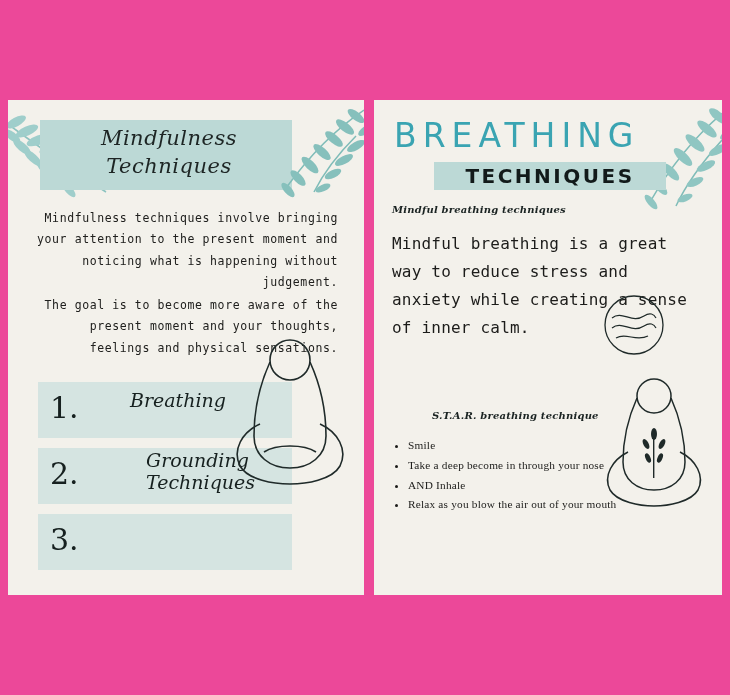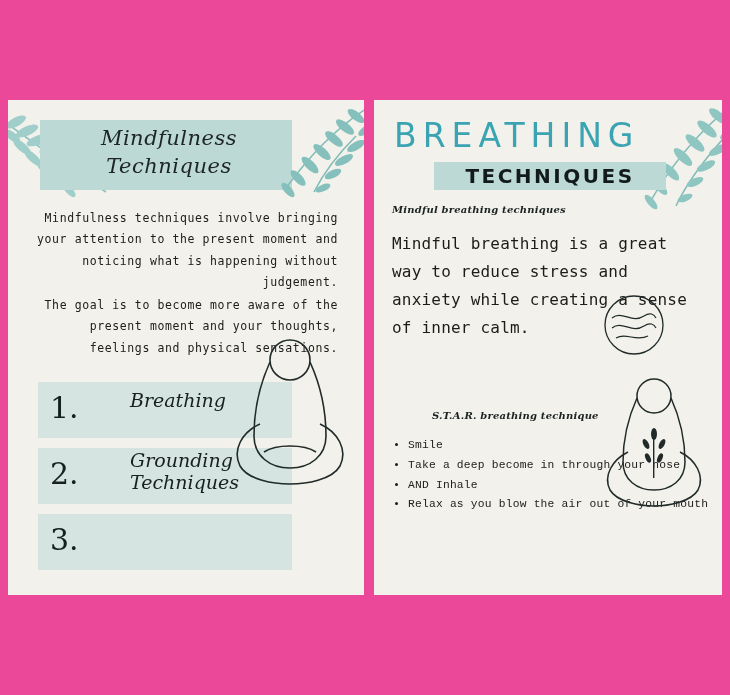--- a/index.html
+++ b/index.html
@@ -88,21 +88,21 @@
     position: absolute;
     left: 92px;
     top: 8px;
     width: 150px;
     font-family: "DejaVu Serif", serif;
     font-style: italic;
     font-size: 19px;
     line-height: 1.15;
     color: #16201f;
   }
-  .numrow .lbl.two-line { top: 2px; }
+  .numrow .lbl.two-line { top: 2px; margin-left: 16px; }
 
   
   .br-title {
     position: absolute;
     left: 20px;
     top: 16px;
     width: 290px;
     font-family: "DejaVu Sans", sans-serif;
     font-size: 33px;
     letter-spacing: 6px;
@@ -144,21 +144,21 @@
     font-family: "DejaVu Sans Mono", monospace;
     font-size: 16px;
     line-height: 1.75;
     color: #1c1c1a;
     letter-spacing: 0.2px;
   }
   .bullets {
     position: absolute;
     margin: 0;
     padding-left: 16px;
-    font-family: Liberation Mono, monospace;
+    font-family: Liberation Serif, serif;
     font-size: 11.3px;
     line-height: 1.75;
     color: #1c1c1a;
     letter-spacing: 0.2px;
   }
   .bullets li { margin: 0; }
 
   .circle-doodle { position: absolute; }
   .yoga { position: absolute; pointer-events: none; }
 </style>

